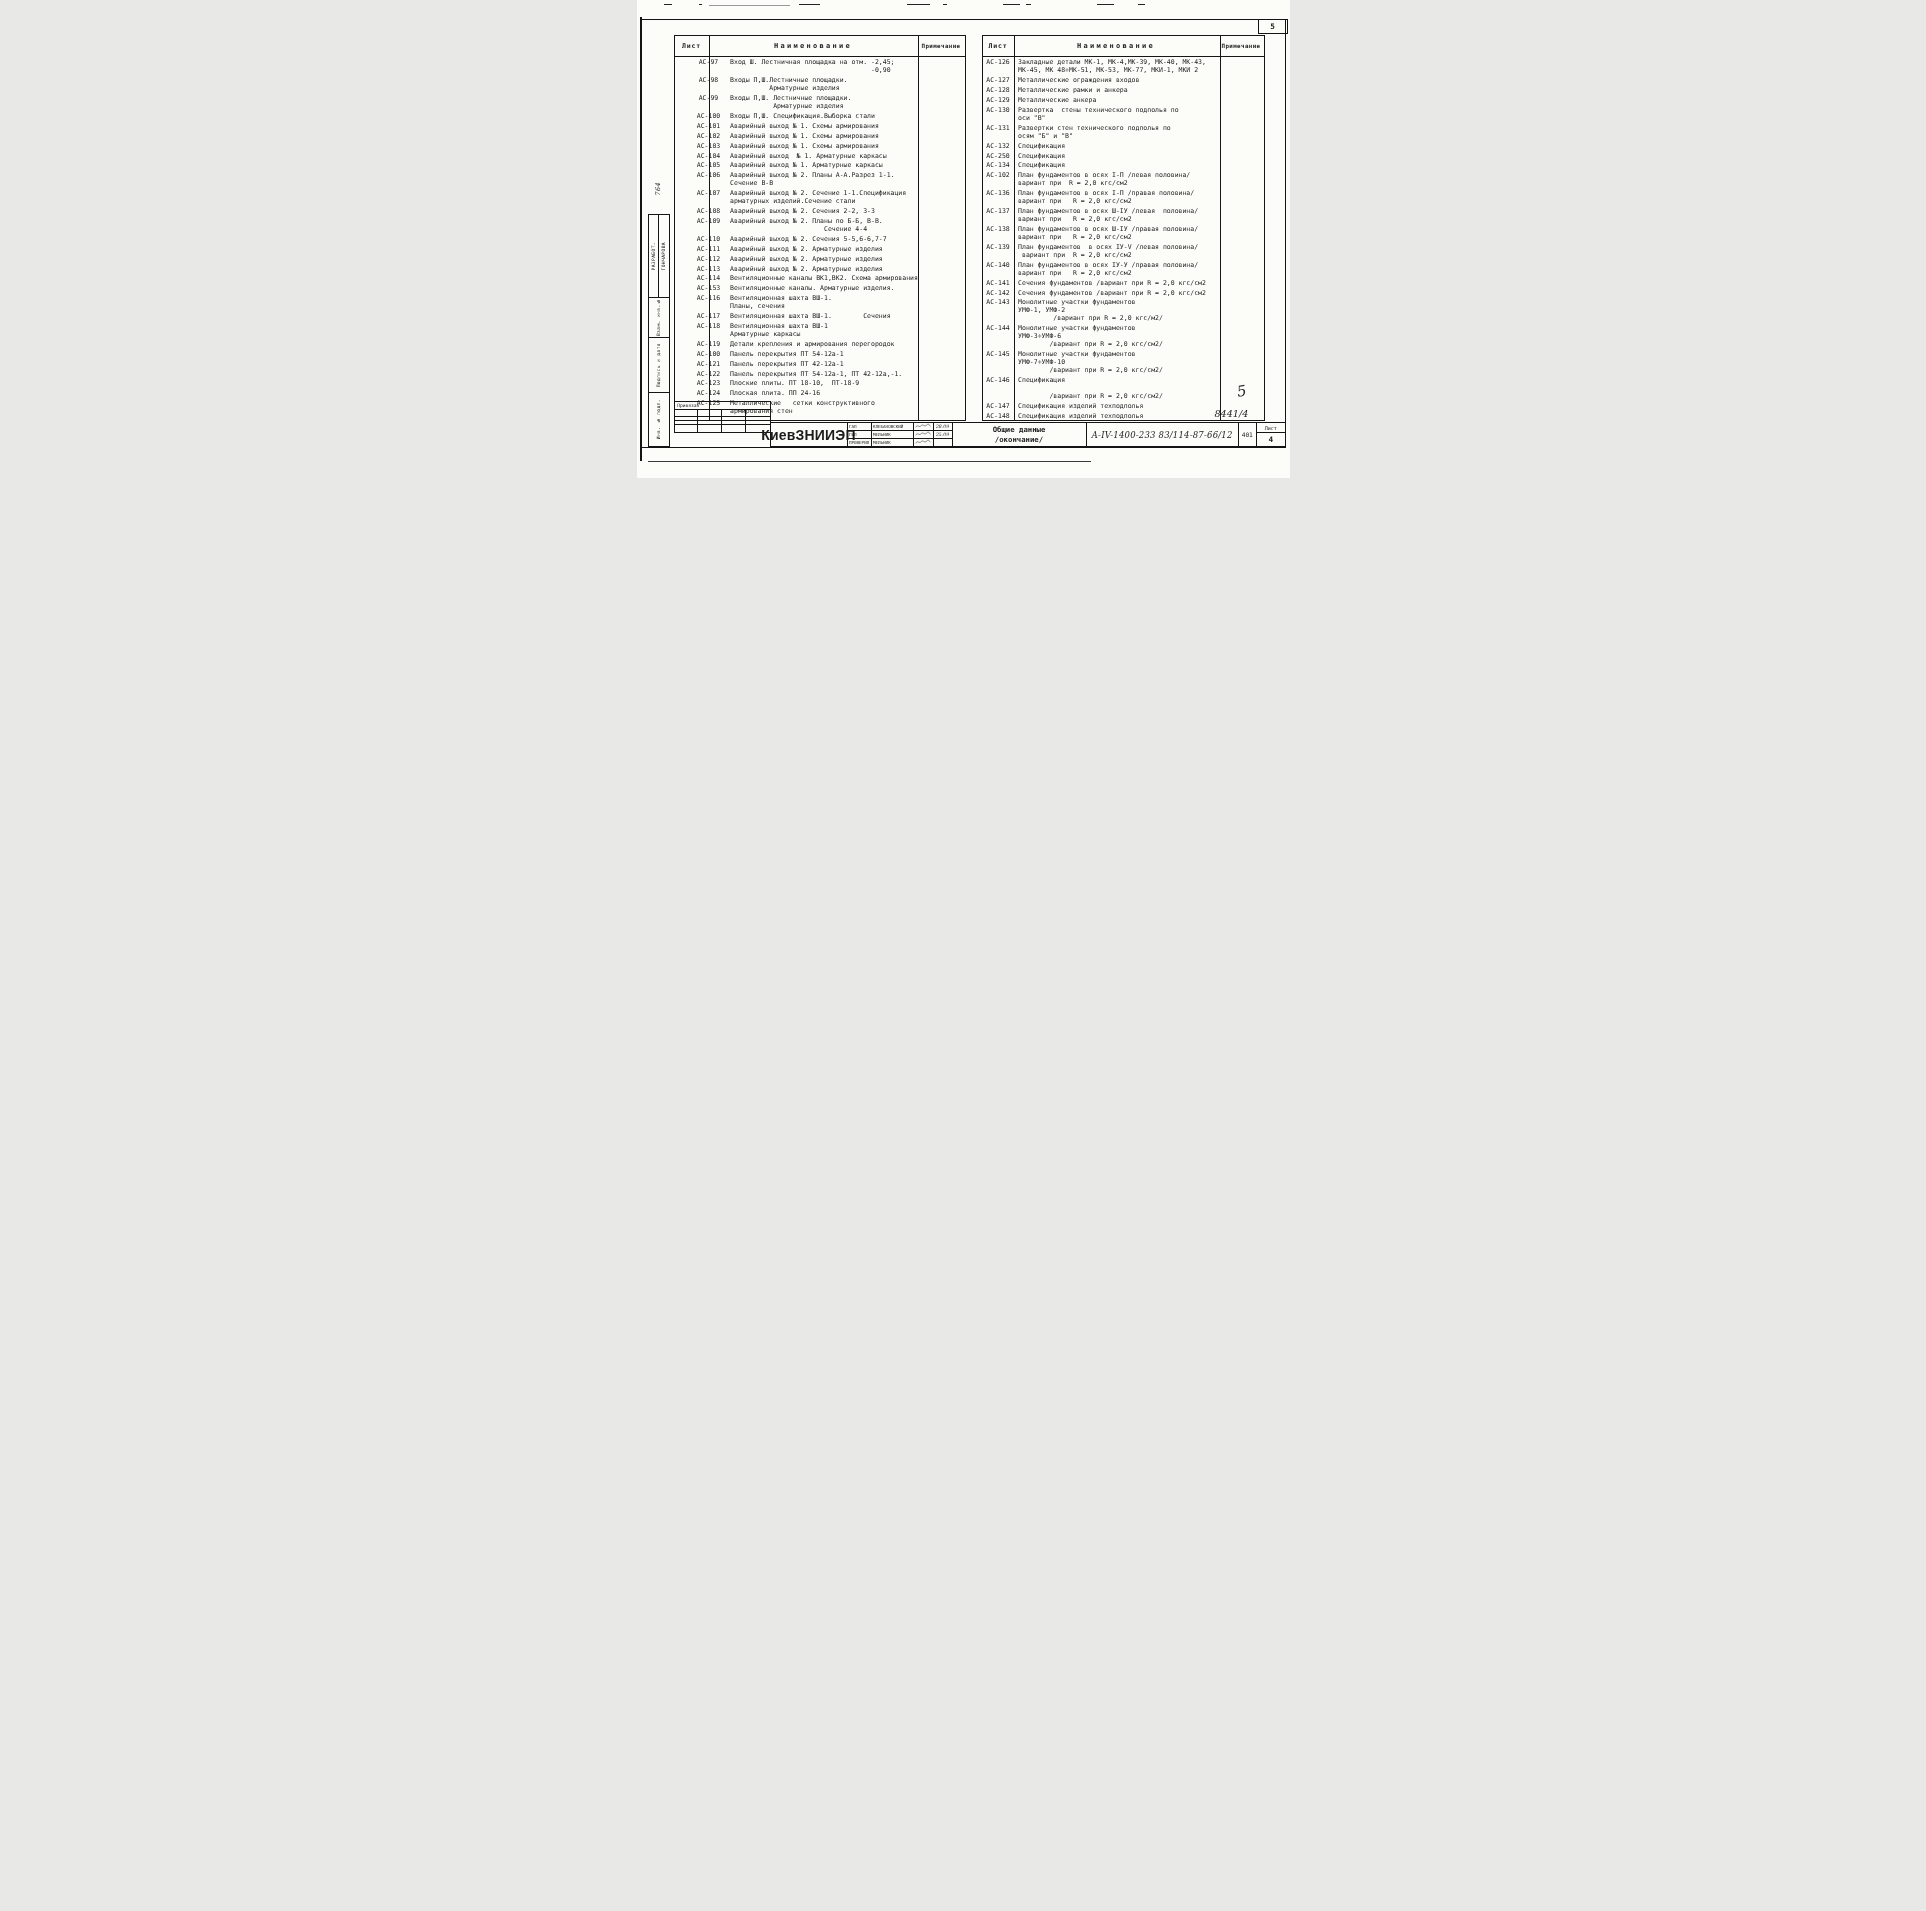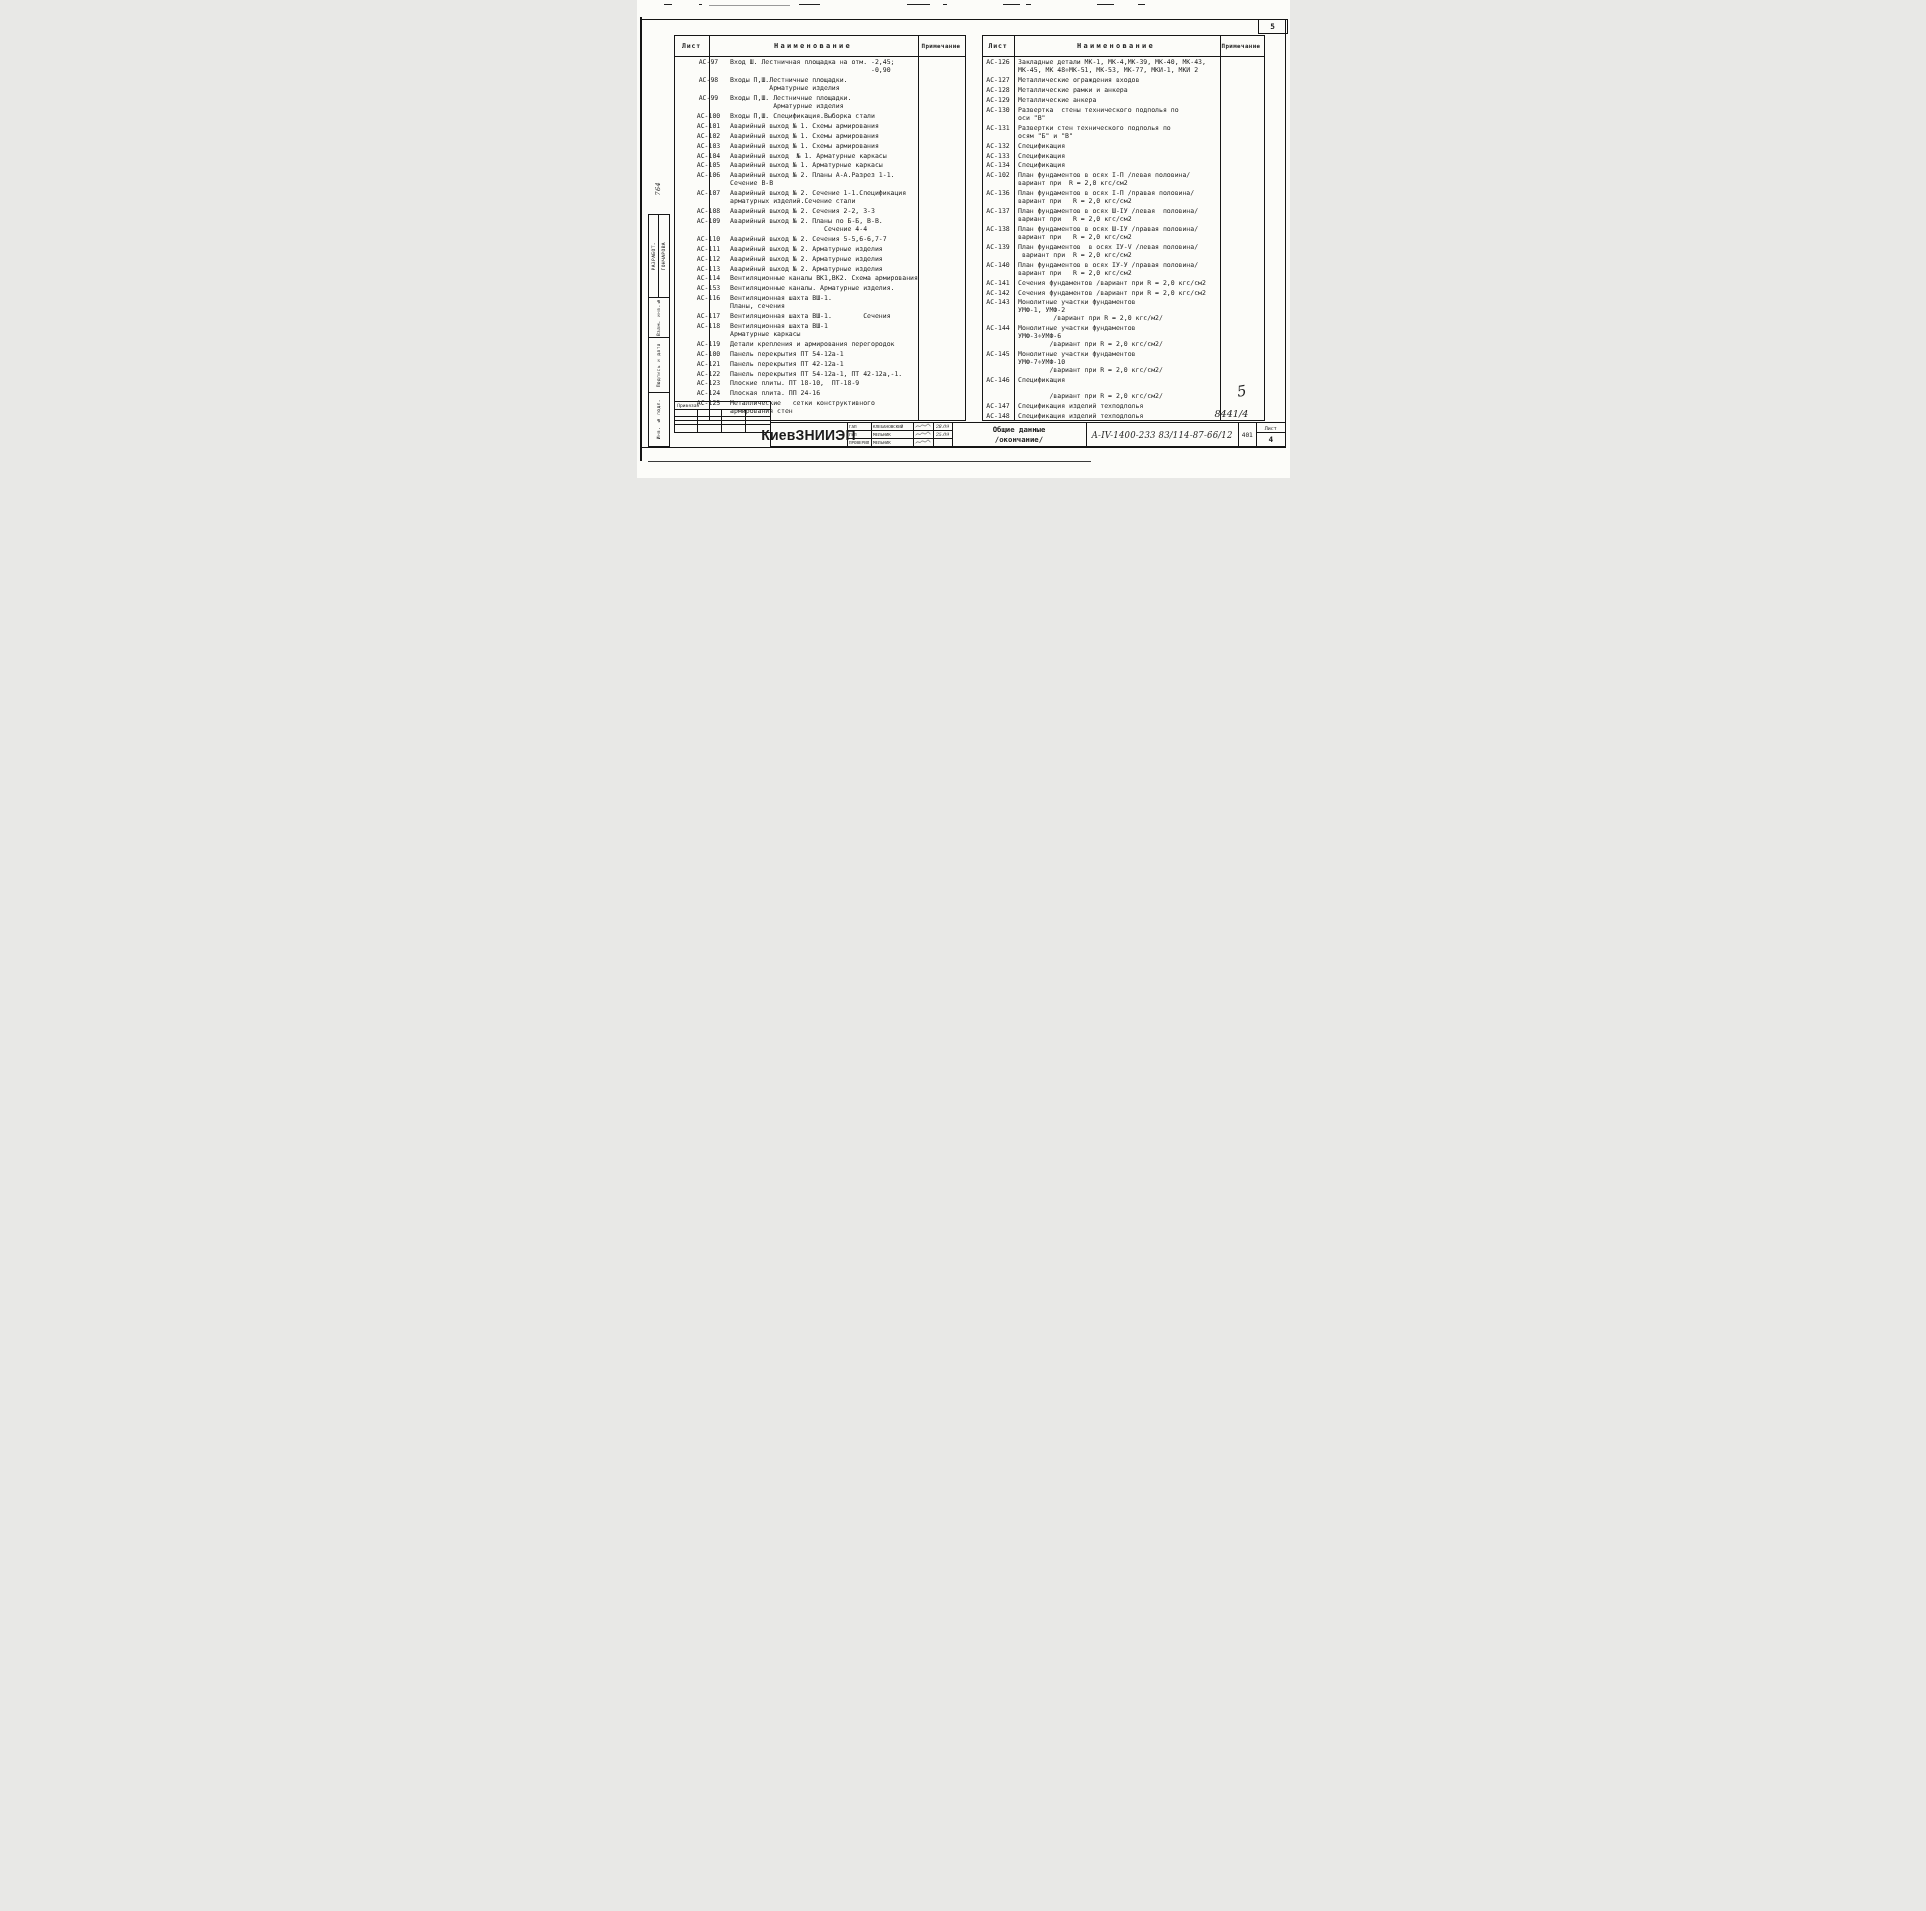--- a/index.html
+++ b/index.html
@@ -393,21 +393,21 @@
         </div>
 
         <div class="trow">
           <div class="c-sheet">АС-132</div>
           <div class="c-name">
             <div>Спецификация</div>
           </div>
         </div>
 
         <div class="trow">
-          <div class="c-sheet">АС-133</div>
+          <div class="c-sheet">АС-250</div>
           <div class="c-name">
             <div>Спецификация</div>
           </div>
         </div>
 
         <div class="trow">
           <div class="c-sheet">АС-134</div>
           <div class="c-name">
             <div>Спецификация</div>
           </div>

